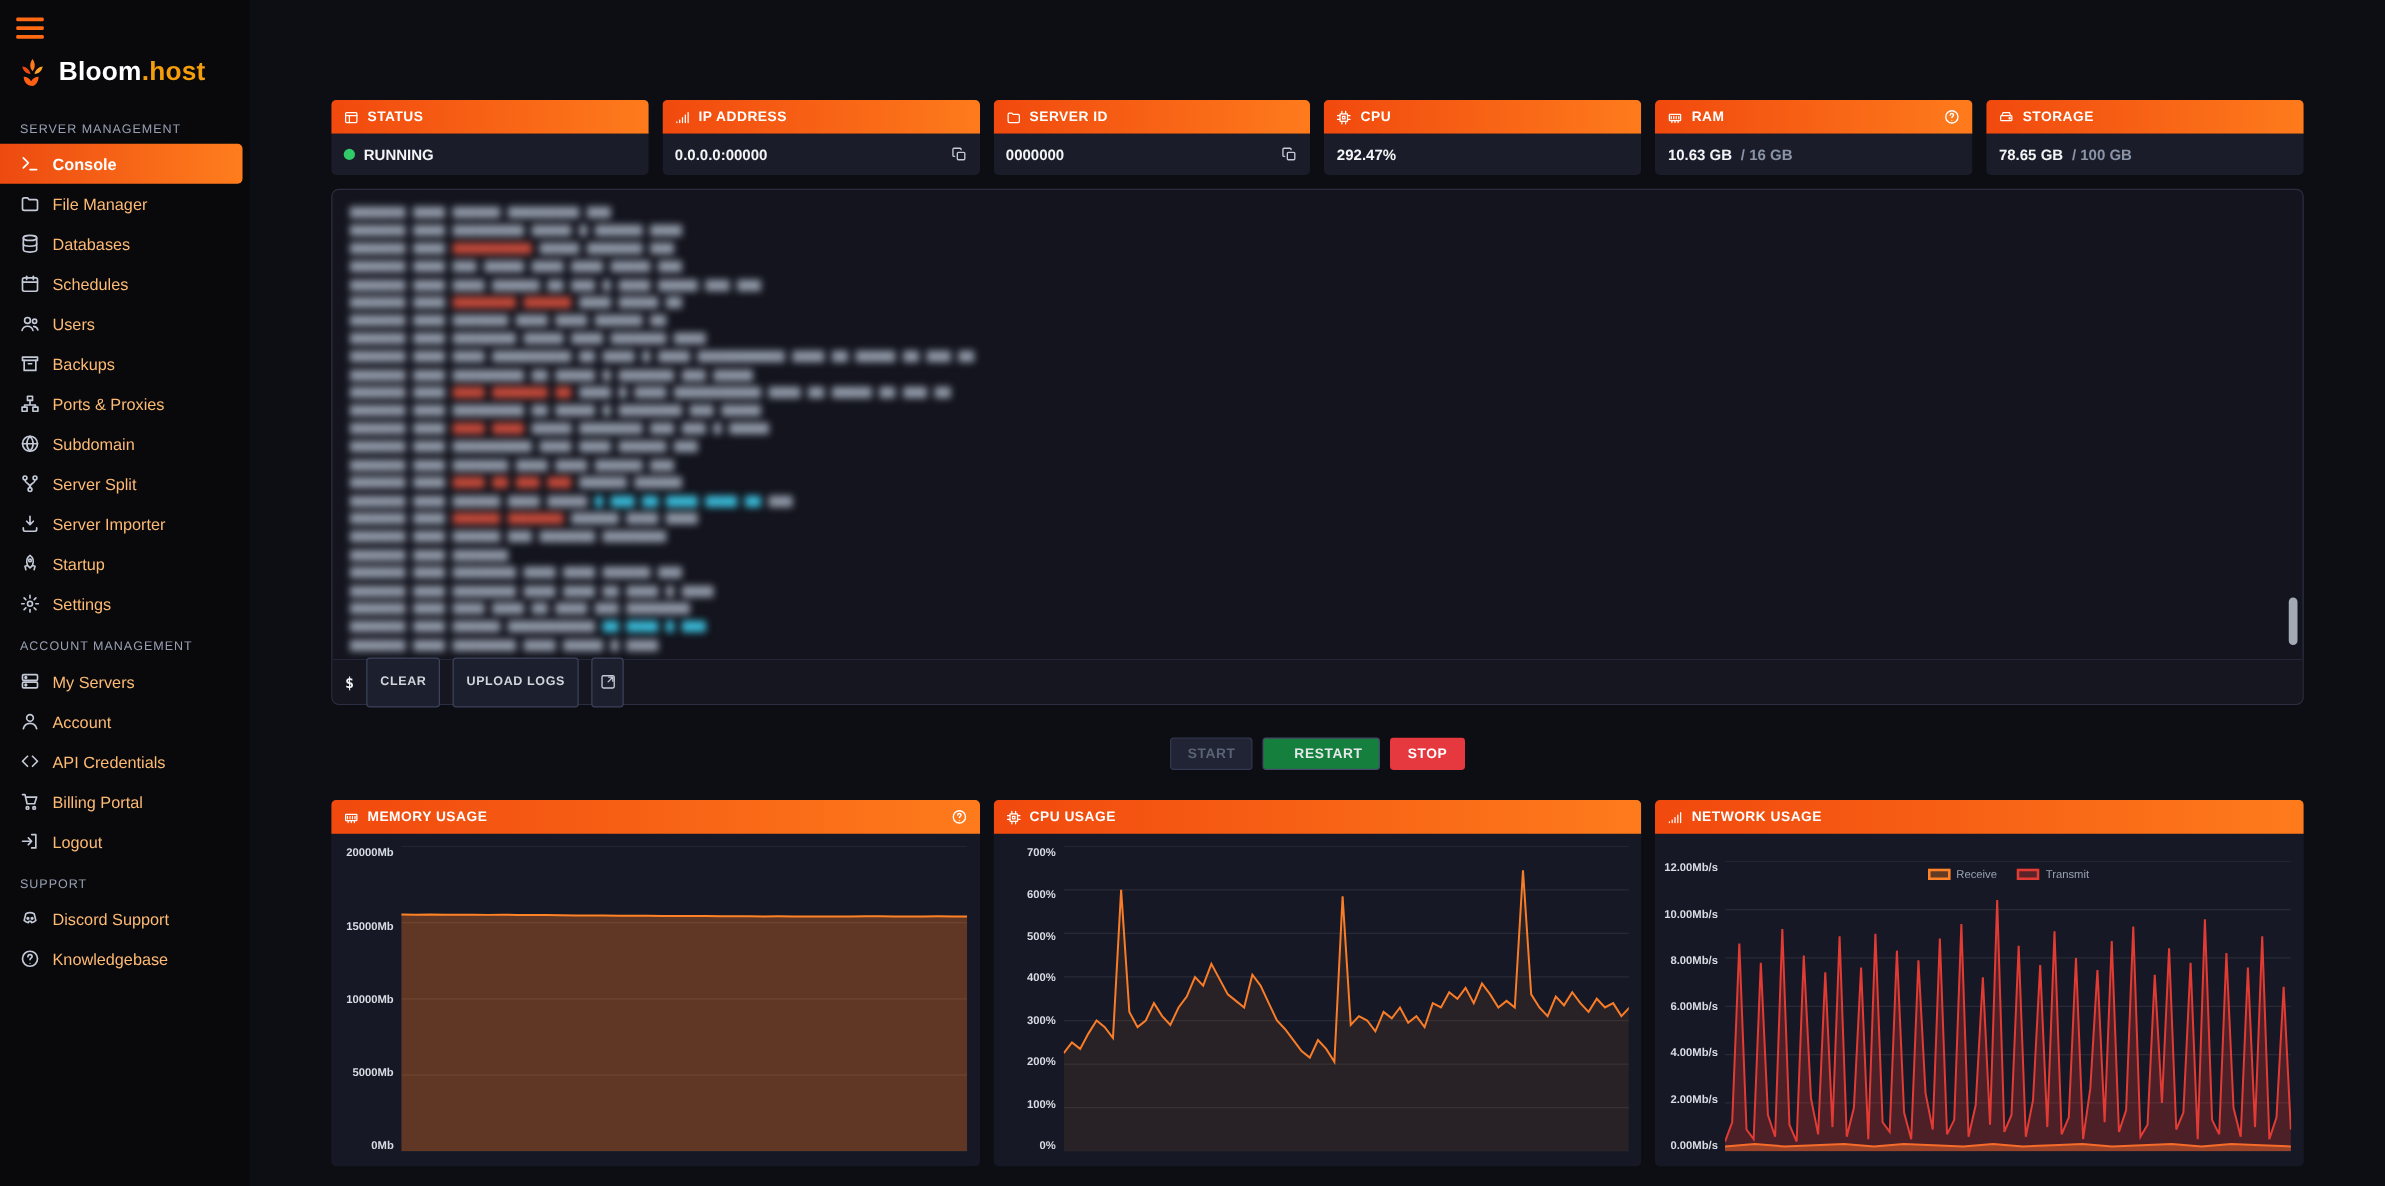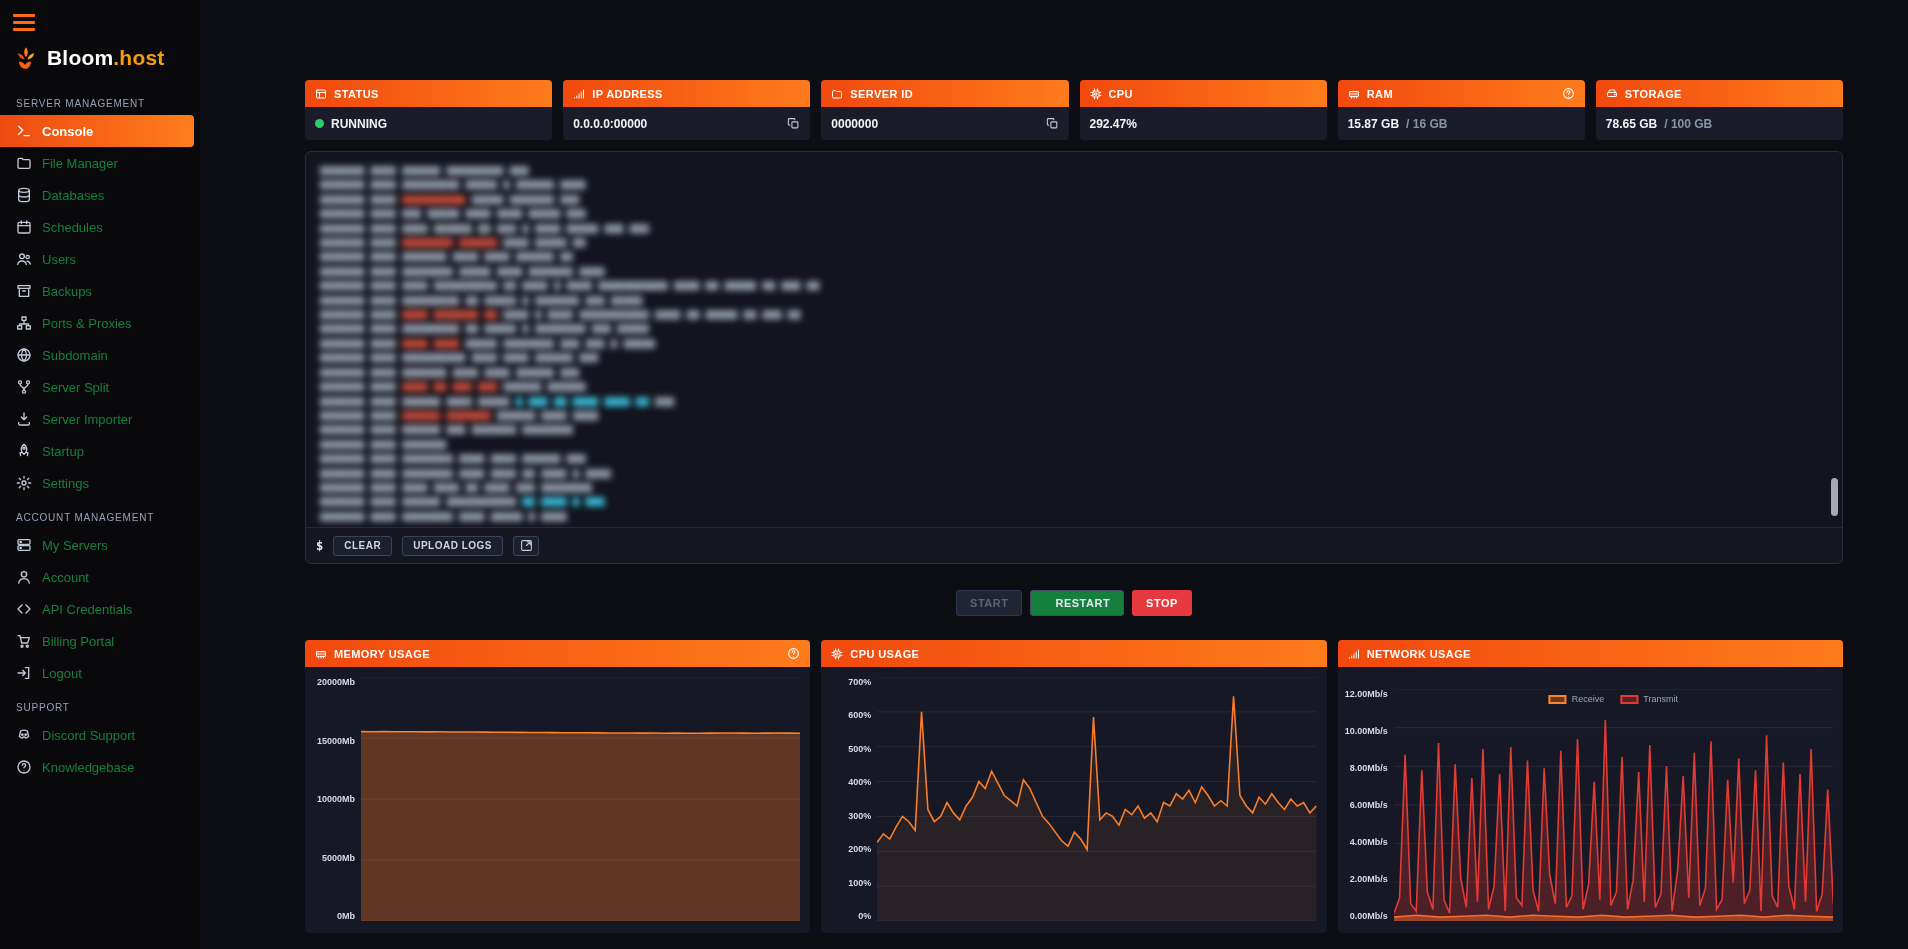--- a/index.html
+++ b/index.html
@@ -1,28 +1,28 @@
 <!DOCTYPE html>
 <html><head>
 <meta charset="utf-8">
 <style>
   * { margin:0; padding:0; box-sizing:border-box; }
   html,body { width:1908px; height:949px; overflow:hidden; }
   body { background:#0d0e13; font-family:"Liberation Sans",sans-serif; color:#e5e7eb; }
-  .app { display:flex; height:100%;gap:40px; }
+  .app { display:flex; height:100%; }
 
   
   .sidebar { width:200px; flex-shrink:0; background:#09090c; padding-top:8px; }
   .hamburger { width:22px; margin:6px 0 10px 13px; cursor:pointer; }
   .hamburger span { display:block; width:22px; height:3px; margin-bottom:4px; background:#ff6a13; border-radius:1px; }
   .brand { display:flex; align-items:center; gap:8px; padding:4px 13px 14px; }
   .brand-text { font-size:21px; font-weight:bold; color:#ffffff; letter-spacing:.2px; }
   .brand-text .host { color:#f59e0b; }
   .nav-section-title { font-size:10px; font-weight:normal; letter-spacing:.8px; color:#98a0b3; padding:13px 16px 6px; }
-  .nav-item { display:flex; align-items:center; gap:10px; padding:8px 16px; font-size:13px; color:#15803d; cursor:pointer; margin-right:6px; border-radius:0 4px 4px 0; }
+  .nav-item { display:flex; align-items:center; gap:10px; padding:8px 16px; font-size:13px; color:#fdba74; cursor:pointer; margin-right:6px; border-radius:0 4px 4px 0; }
   .nav-item .icon { color:#c3c9d6; }
   .nav-item.active { background:linear-gradient(90deg,#ed4a10,#ff7d1d); color:#fff; font-weight:bold; }
   .nav-item.active .icon { color:#fff; }
   .icon { display:inline-flex; flex-shrink:0; }
   .icon svg { width:100%; height:100%; display:block; }
 
   
   .main { flex:1; padding:80px 65px 0; }
   .spacer { flex:1; }
   .muted { color:#8b93a7; }
@@ -37,21 +37,21 @@
 
   
   .console-card { margin-top:11px; background:#13141d; border:1px solid #2a2e40; border-radius:6px; position:relative; }
   .console-log { height:375px; padding:10px 14px; font-family:"DejaVu Sans Mono",monospace; font-size:10.5px; line-height:14.4px; color:#8f97a6; filter:blur(3px); overflow:hidden; }
   .lc-g { color:#8f97a6; } .lc-r { color:#c2493a; } .lc-c { color:#38b6d3; }
   .console-scroll-thumb { position:absolute; right:4px; bottom:47px; width:7px; height:38px; background:#b5bac5; border-radius:4px; opacity:.9; cursor:pointer; }
   .console-input-row { height:36px; border-top:1px solid #23273a; background:#15161f; display:flex; align-items:center; gap:10px; padding:0 10px; border-radius:0 0 6px 6px; }
   .prompt { font-family:"DejaVu Sans Mono",monospace; font-size:12px; font-weight:bold; color:#eef1f5; }
   .command-input { flex:1; background:transparent; border:none; outline:none; color:#cbd2de; font-family:"DejaVu Sans Mono",monospace; font-size:11.5px; }
   .command-input::placeholder { color:#6e7687; }
-  .console-btn { height:20px; padding:0 10px; background:#1b1f2e; border:1px solid #3c425a; border-radius:3px; color:#d1d5db; font-size:10px; font-weight:bold; letter-spacing:.5px; cursor:pointer; font-family:"Liberation Sans",sans-serif; }
+  .console-btn { height:40px; padding:0 10px; background:#1b1f2e; border:1px solid #3c425a; border-radius:3px; color:#d1d5db; font-size:10px; font-weight:bold; letter-spacing:.5px; cursor:pointer; font-family:"Liberation Sans",sans-serif; }
   .console-btn-icon { width:26px; display:flex; align-items:center; justify-content:center; }
 
   
   .power-row { display:flex; justify-content:center; gap:8px; margin-top:26px; }
   .power-btn { height:26px; padding:0 13px; border-radius:3px; font-size:11px; font-weight:bold; letter-spacing:.5px; border:1px solid transparent; cursor:pointer; font-family:"Liberation Sans",sans-serif; }
   .power-start { background:#202434; color:#5b6377; border-color:#31374e; }
   .power-restart { background:#15803d; color:#e5e7eb; border-color:#454c69;padding-left:24px; }
   .power-stop { background:#e5383f; color:#fff; }
 
   
@@ -367,21 +367,21 @@
             <span class="spacer"></span>
             <span class="icon" style="height: 13px; width: 13px;">
               <svg viewBox="0 0 24 24" fill="none" stroke="currentColor" stroke-width="2" stroke-linecap="round" stroke-linejoin="round">
                 <circle cx="12" cy="12" r="9"></circle>
                 <path d="M9.5 9.5c0-1.4 1.1-2.5 2.5-2.5s2.5 1 2.5 2.4c0 1.8-2.5 2-2.5 3.8"></path>
                 <circle cx="12" cy="17.5" r="0.8" fill="currentColor" stroke="none"></circle>
               </svg>
             </span>
           </div>
           <div class="stat-body">
-            <span>15.87 GB</span>
+            <span>10.63 GB</span>
             <span class="muted">/ 16 GB</span>
           </div>
         </div>
         <div class="stat-card">
           <div class="stat-head">
             <span class="icon" style="height: 12px; width: 12px;">
               <svg viewBox="0 0 24 24" fill="none" stroke="currentColor" stroke-width="2" stroke-linecap="round" stroke-linejoin="round">
                 <rect x="3" y="9" width="18" height="8" rx="1.5"></rect>
                 <circle cx="17.5" cy="13" r="1"></circle>
                 <path d="M5 9l2-5h10l2 5"></path>

